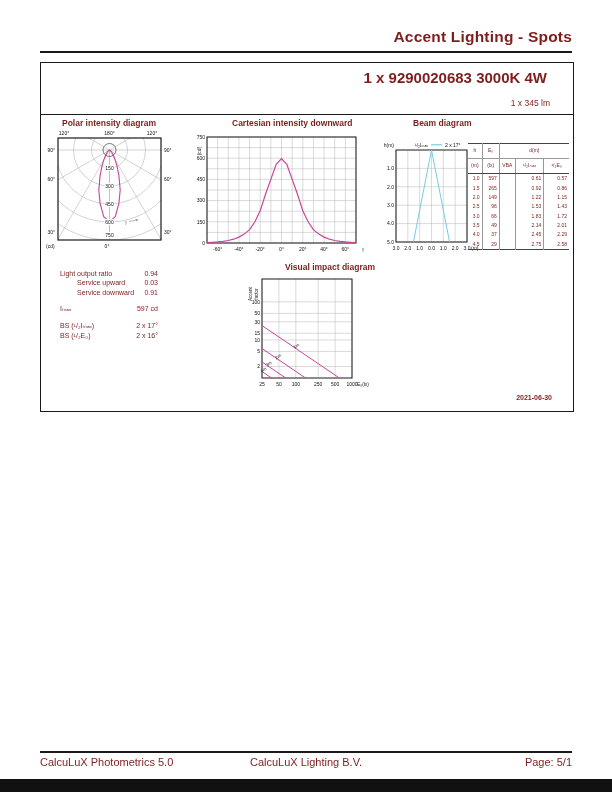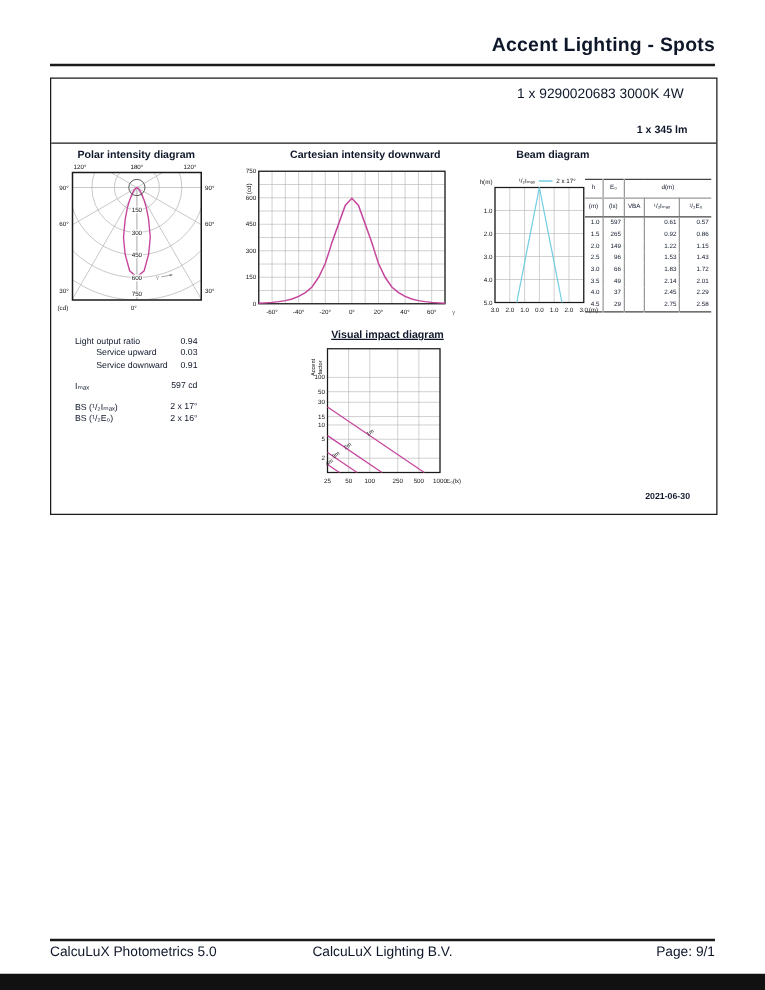--- a/index.html
+++ b/index.html
@@ -1,36 +1,36 @@
 <!DOCTYPE html>
 <html><head>
 <meta charset="utf-8">
 <style>
   html,body{margin:0;padding:0;background:#e8e8e8;}
   .page{position:relative;width:612px;height:792px;background:#fff;margin:0 auto;
-        font-family:"Liberation Sans","DejaVu Sans",sans-serif;color:#0f172a;overflow:hidden;}
+        font-family:"Liberation Sans","DejaVu Sans",sans-serif;color:#7f1d1d;overflow:hidden;}
   .header-title{position:absolute;top:28px;left:40px;width:532px;text-align:right;
         font-size:15.5px;font-weight:bold;letter-spacing:.2px;}
   .header-rule{position:absolute;top:51px;left:40px;width:532px;height:2px;background:#1a1a1a;}
   .main-box{position:absolute;top:62px;left:40px;width:532px;height:348px;border:1.5px solid #1a1a1a;}
-  .lum-title{position:absolute;top:6px;left:0;right:26px;text-align:right;font-size:11px;font-weight:normal;}
-  .lum-flux{position:absolute;top:35px;left:0;right:23px;text-align:right;font-size:8.5px;font-weight:bold;}
+  .lum-title{position:absolute;top:6px;left:0;right:26px;text-align:right;font-size:15px;font-weight:bold;}
+  .lum-flux{position:absolute;top:35px;left:0;right:23px;text-align:right;font-size:8.5px;}
   .box-sep{position:absolute;top:51px;left:0;width:100%;height:1px;background:#1a1a1a;}
   .chart{position:absolute;}
   .chart-title{position:absolute;top:0;font-size:8.5px;font-weight:bold;white-space:nowrap;}
   .chart svg{position:absolute;left:0;top:0;}
   svg text{font-family:"Liberation Sans","DejaVu Sans",sans-serif;}
   #polar-chart{left:40px;top:118px;width:158px;height:146px;}
   #polar-chart .chart-title{left:22px;}
   #cart-chart{left:195px;top:118px;width:178px;height:140px;}
   #cart-chart .chart-title{left:37px;}
   #beam-chart{left:380px;top:118px;width:192px;height:142px;}
   #beam-chart .chart-title{left:33px;}
   #vis-chart{left:245px;top:262px;width:130px;height:135px;}
-  #vis-chart .chart-title{left:0;width:100%;text-align:center;text-decoration:underline;}
+  #vis-chart .chart-title{left:0;width:100%;text-align:right;}
   .beam-table{position:absolute;left:88px;top:25px;width:101px;height:107px;}
   .beam-table table{width:100%;height:100%;border-collapse:collapse;border-top:1px solid #444;
         border-bottom:1px solid #444;font-size:5px;line-height:1;}
   .beam-table th{font-weight:normal;text-align:center;padding:1px 1px;white-space:nowrap;}
   .beam-table td{text-align:right;padding:0 2px 0 0;white-space:nowrap;}
   .beam-table td+td,.beam-table th+th{border-left:0.5px solid #999;}
   .beam-table tr.top th{border-bottom:0.5px solid #999;}
   .beam-table tr.sub th{border-bottom:1px solid #444;}
   .metrics{position:absolute;left:60px;top:270px;width:98px;font-size:7px;}
   .mrow{display:flex;justify-content:space-between;margin-bottom:2.4px;white-space:nowrap;}
@@ -347,18 +347,18 @@
       </svg>
     <div class="chart-title">Visual impact diagram</div>
   </div>
 
   <div class="doc-date">2021-06-30</div>
 
   <div class="footer-rule"></div>
   <div class="footer">
     <span class="f-left">CalcuLuX Photometrics 5.0</span>
     <span class="f-center">CalcuLuX Lighting B.V.</span>
-    <span class="f-right">Page: 9/1</span>
+    <span class="f-right">Page: 5/1</span>
   </div>
 
   <div class="bottom-bar"></div>
 
 </div>
 
 </body></html>

